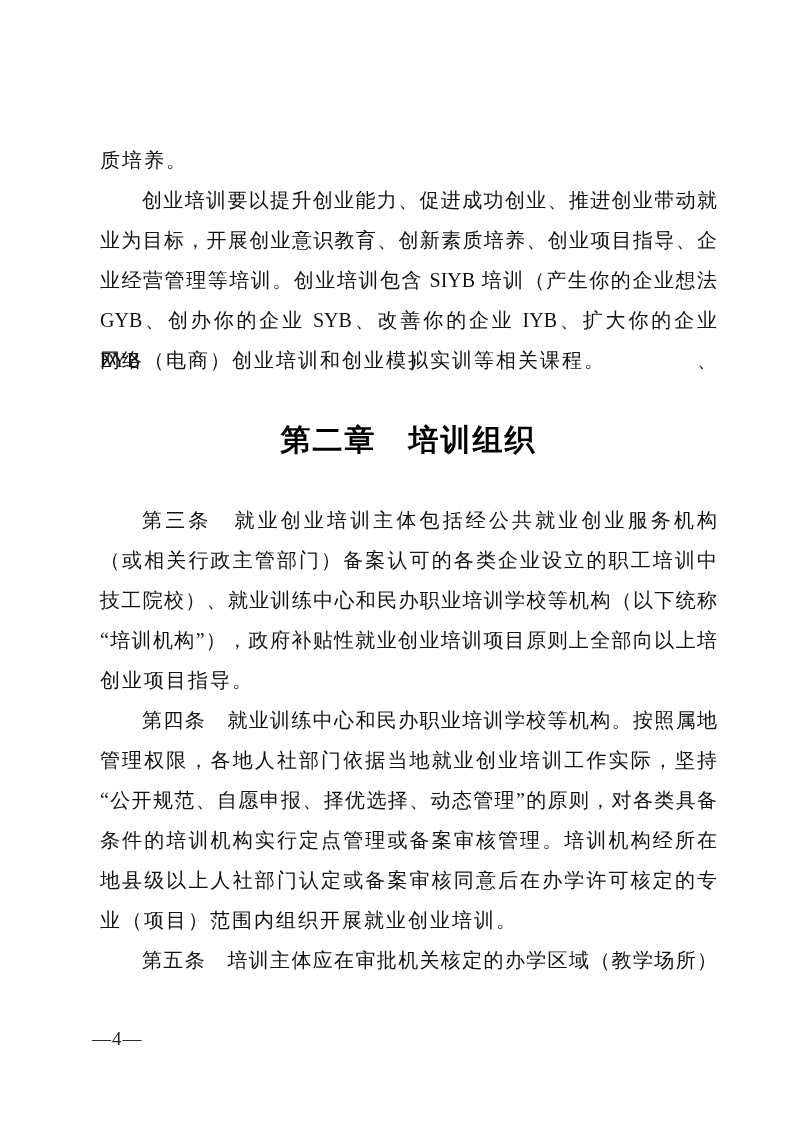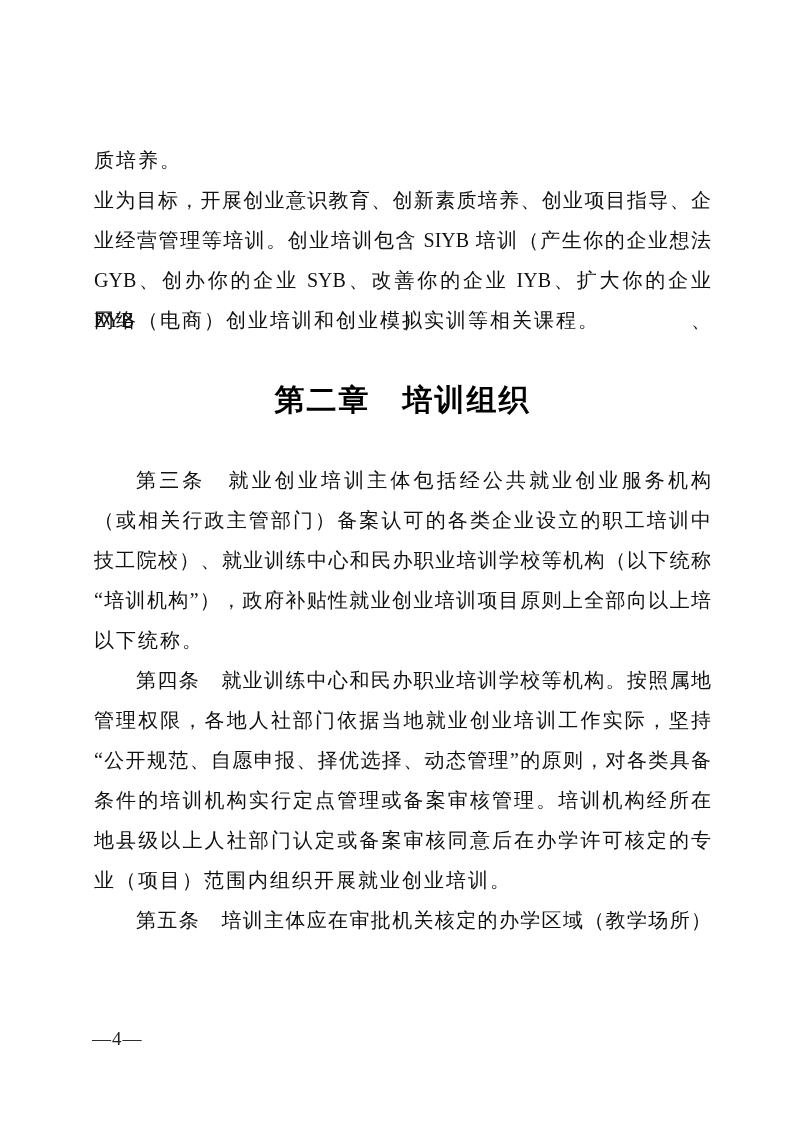--- a/index.html
+++ b/index.html
@@ -11,21 +11,21 @@
     position: relative;
     width: 793px;
     height: 1122px;
     background: #ffffff;
     overflow: hidden;
     font-family: "Liberation Serif", "DejaVu Serif", serif;
     color: #111111;
   }
   .content {
     position: absolute;
-    left: 94px;
+    left: 100px;
     top: 140px;
     width: 617px;
   }
   .line {
     font-size: 20px;
     line-height: 40px;
     height: 40px;
     white-space: normal;
   }
   .jfull {
@@ -64,34 +64,35 @@
     color: #222222;
   }
 </style>
 </head>
 <body>
 
 <div class="page">
   <div class="content">
 
     <div class="line para-end">质培养。</div>
+    <div class="line jfull indent">创业培训要以提升创业能力、促进成功创业、推进创业带动就</div>
     <div class="line jfull">业为目标，开展创业意识教育、创新素质培养、创业项目指导、企</div>
     <div class="line jfull">业经营管理等培训。创业培训包含 SIYB 培训（产生你的企业想法</div>
     <div class="line jfull">GYB、创办你的企业 SYB、改善你的企业 IYB、扩大你的企业 EYB）、</div>
     <div class="line para-end">网络（电商）创业培训和创业模拟实训等相关课程。</div>
 
     <div class="chapter">第二章　培训组织</div>
 
     <div class="line jfull indent">
       <span class="lead">第三条</span><span>　就业创业培训主体包括经公共就业创业服务机构</span>
     </div>
     <div class="line jfull">（或相关行政主管部门）备案认可的各类企业设立的职工培训中</div>
     <div class="line jfull">技工院校）、就业训练中心和民办职业培训学校等机构（以下统称</div>
     <div class="line jfull">“培训机构”），政府补贴性就业创业培训项目原则上全部向以上培</div>
-    <div class="line para-end">以下统称。</div>
+    <div class="line para-end">创业项目指导。</div>
 
     <div class="line jfull indent">
       <span class="lead">第四条</span><span>　就业训练中心和民办职业培训学校等机构。按照属地</span>
     </div>
     <div class="line jfull">管理权限，各地人社部门依据当地就业创业培训工作实际，坚持</div>
     <div class="line jfull">“公开规范、自愿申报、择优选择、动态管理”的原则，对各类具备</div>
     <div class="line jfull">条件的培训机构实行定点管理或备案审核管理。培训机构经所在</div>
     <div class="line jfull">地县级以上人社部门认定或备案审核同意后在办学许可核定的专</div>
     <div class="line para-end">业（项目）范围内组织开展就业创业培训。</div>
 

